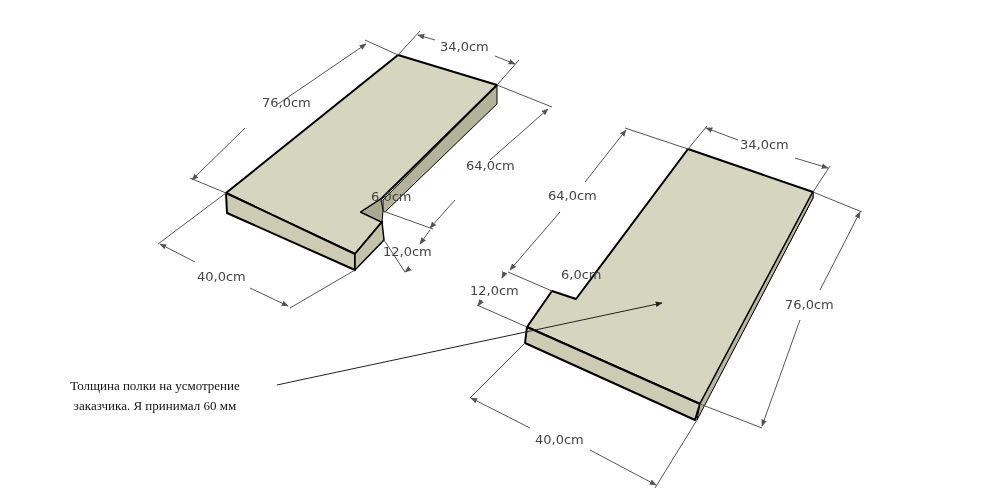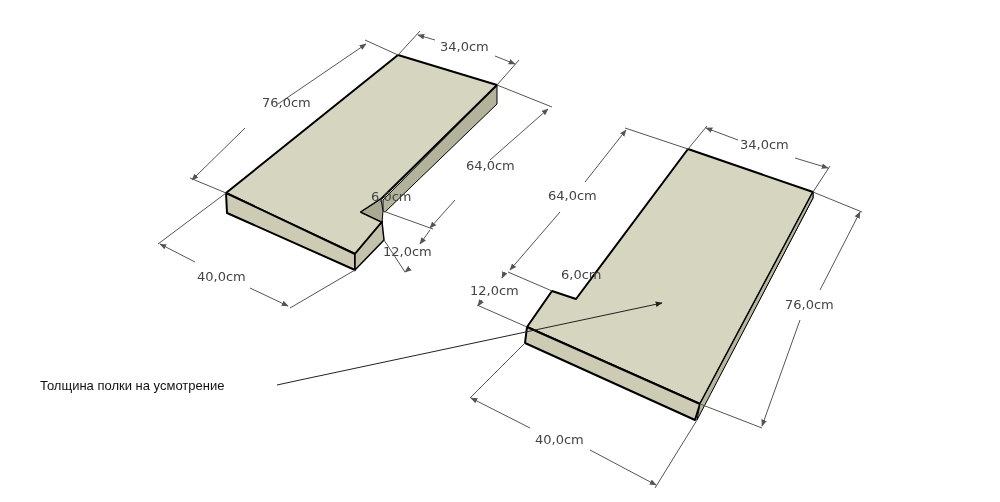--- a/index.html
+++ b/index.html
@@ -1,19 +1,19 @@
 <!DOCTYPE html>
 <html><head>
 <meta charset="utf-8">
 <style>
   html, body { margin: 0; padding: 0; background: #ffffff; }
   body { width: 1000px; height: 502px; overflow: hidden; position: relative; }
   #canvas { position: absolute; left: 0; top: 0; width: 1000px; height: 502px; }
   svg text { font-family: "DejaVu Sans", "Liberation Sans", sans-serif; font-size: 13px; fill: #444444; }
-  .note { position: absolute; font-family: Liberation Sans, sans-serif; font-size: 13px; color: #111111; text-align: left; line-height: 20px; }
+  .note { position: absolute; font-family: Liberation Serif, serif; font-size: 13px; color: #111111; text-align: center; line-height: 20px; }
 </style>
 </head>
 <body>
 
 <svg id="canvas" viewBox="0 0 1000 502" xmlns="http://www.w3.org/2000/svg">
   <defs>
     <marker id="arr" viewBox="0 0 10 10" refX="9" refY="5" markerWidth="7" markerHeight="7" orient="auto-start-reverse">
       <path d="M0,1 L10,5 L0,9 z" fill="#555555"></path>
     </marker>
     <marker id="arrb" viewBox="0 0 10 10" refX="9" refY="5" markerWidth="7" markerHeight="7" orient="auto-start-reverse">
@@ -116,13 +116,14 @@
   </g>
 
   <g stroke="#222" stroke-width="1" fill="none">
     <line x1="277" y1="385" x2="300" y2="380"></line>
     <line x1="300" y1="380" x2="662" y2="303" marker-end="url(#arrb)"></line>
   </g>
 </svg>
 
 <div class="note" style="left:40px; top:376px; width:230px;">
   <div>Толщина полки на усмотрение</div>
+  <div>заказчика. Я принимал 60 мм</div>
 </div>
 
 </body></html>

